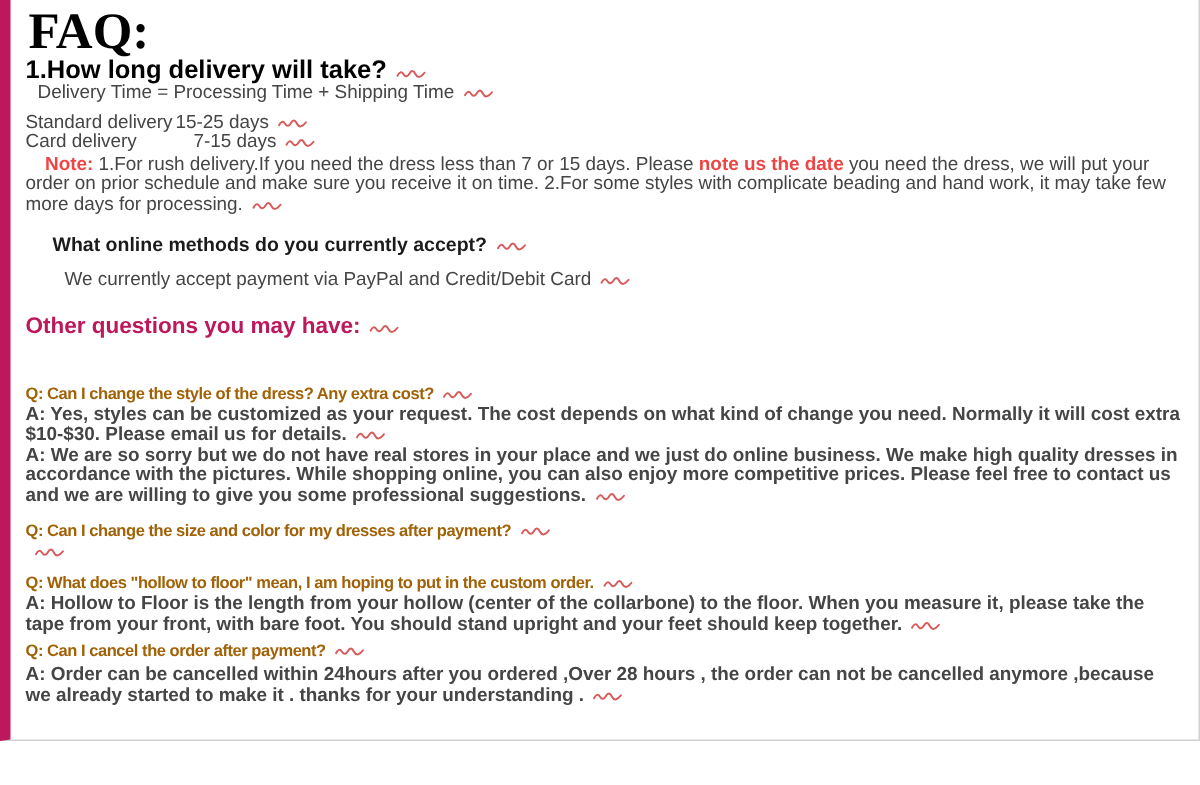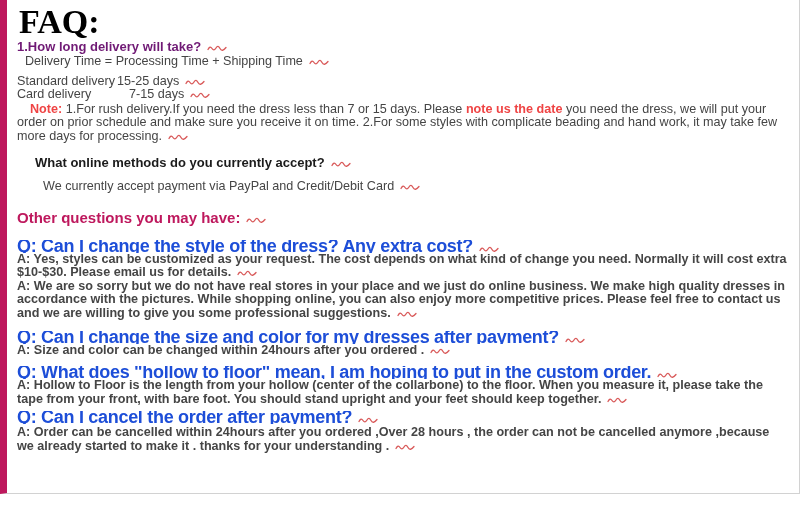--- a/index.html
+++ b/index.html
@@ -8,34 +8,34 @@
     background:#fff;overflow:hidden;
     border-left:7px solid #be185d;border-right:1px solid #d2d2d2;border-bottom:1px solid #d2d2d2;
     padding:6px 10px 0 10px;
     font-family:"Liberation Sans",sans-serif;
     font-size:12.6px;line-height:13.6px;color:#454545;
   }
   .title{
     font-family:"Liberation Serif",serif;font-weight:700;color:#000;
     font-size:34px;line-height:32px;margin:0 0 2px 2px;
   }
-  .bold-q{font-weight:700;color:#701a75;font-size:13px;line-height:14px;margin:0;}
+  .bold-q{font-weight:700;color:#000000;font-size:17px;line-height:14px;margin:0;}
   .formula{margin:0 0 0 8px;line-height:14px;}
   .spacer{height:7px;}
   .drow{line-height:13.4px;}
   .dlabel{display:inline-block;min-width:100px;}
   .drow.rush .dval{padding-left:12px;}
   .note{margin:1px 0 0 0;text-indent:13px;}
   .note .wrap{text-indent:0;}
   .red{color:#ef4444;font-weight:700;}
   .pay-q{font-weight:700;color:#1b1b1b;font-size:13px;line-height:14px;margin:12px 0 0 18px;}
   .pay-a{margin:9px 0 0 26px;line-height:14px;}
   .other{font-weight:700;color:#be185d;font-size:15px;line-height:14px;margin:18px 0 0 0;}
-  .q{font-weight:700;color:#1d4ed8;font-size:18px;letter-spacing:-0.3px;
-     line-height:13px;margin:15px 0 0 0;white-space:nowrap;overflow:hidden;}
+  .q{font-weight:700;color:#a16207;font-size:11px;letter-spacing:-0.3px;
+     line-height:13px;margin:32px 0 0 0;white-space:nowrap;overflow:hidden;}
   .a{margin:0 0 0 0;font-weight:bold;}
   .qa.n2 .q,.qa.n3 .q{margin-top:10px;}
   .qa.n4 .q{margin-top:9px;}
   .qa.n5 .q{margin-top:5px;}
   .qa.n5 .a{margin-top:2px;}
   .scrib{display:inline-block;vertical-align:baseline;margin-left:6px;opacity:.75;line-height:0;}
   .scrib svg{display:inline-block;vertical-align:-1px;}
 </style>
 </head>
 <body>
@@ -93,21 +93,21 @@
   <div class="qa n2">
     <p class="a"><span>A:  We are so sorry but we do not have real stores in your place and we just do online business. We make high quality dresses in accordance with the pictures. While shopping online, you can also enjoy more competitive prices. Please feel free to contact us and we are willing to give you some professional suggestions.</span><span class="scrib"><svg width="20" height="8" viewBox="0 0 20 8">
             <path d="M1 5.5 Q3 1.5 5 4.5 T9 4 T13 4.5 T19 3.5" fill="none" stroke="#cc2222" stroke-width="1.3" stroke-linecap="round"></path>
           </svg></span></p>
   </div>
 
   <div class="qa n3">
     <p class="q"><span>Q: Can I change the size and color for my dresses after payment?</span><span class="scrib"><svg width="20" height="8" viewBox="0 0 20 8">
             <path d="M1 5.5 Q3 1.5 5 4.5 T9 4 T13 4.5 T19 3.5" fill="none" stroke="#cc2222" stroke-width="1.3" stroke-linecap="round"></path>
           </svg></span></p>
-    <p class="a"><span>A:  Size and color can be changed within 24hours after you ordered .</span><span class="scrib"><svg width="20" height="8" viewBox="0 0 20 8">
+    <p class="a"><span class="scrib"><svg width="20" height="8" viewBox="0 0 20 8">
             <path d="M1 5.5 Q3 1.5 5 4.5 T9 4 T13 4.5 T19 3.5" fill="none" stroke="#cc2222" stroke-width="1.3" stroke-linecap="round"></path>
           </svg></span></p>
   </div>
 
   <div class="qa n4">
     <p class="q"><span>Q: What does "hollow to floor" mean, I am hoping to put in the custom order.</span><span class="scrib"><svg width="20" height="8" viewBox="0 0 20 8">
             <path d="M1 5.5 Q3 1.5 5 4.5 T9 4 T13 4.5 T19 3.5" fill="none" stroke="#cc2222" stroke-width="1.3" stroke-linecap="round"></path>
           </svg></span></p>
     <p class="a"><span>A: Hollow to Floor is the length from your hollow (center of the collarbone) to the floor. When you measure it, please take the tape from your front, with bare foot. You should stand upright and your feet should keep together.</span><span class="scrib"><svg width="20" height="8" viewBox="0 0 20 8">
             <path d="M1 5.5 Q3 1.5 5 4.5 T9 4 T13 4.5 T19 3.5" fill="none" stroke="#cc2222" stroke-width="1.3" stroke-linecap="round"></path>

